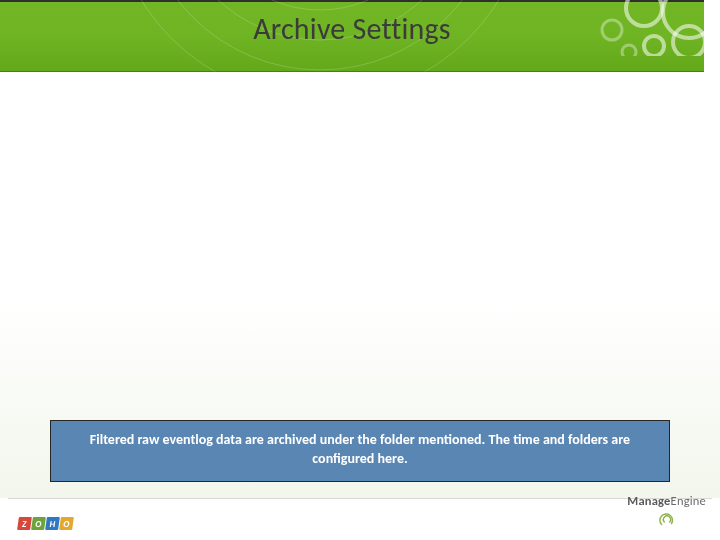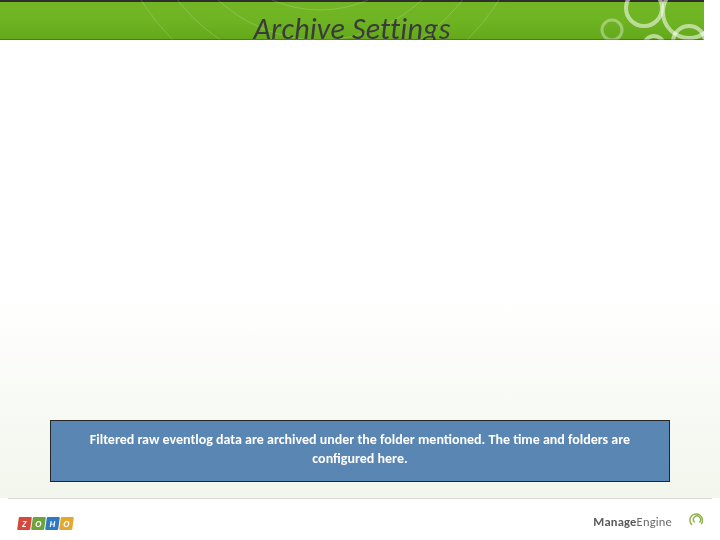--- a/index.html
+++ b/index.html
@@ -7,24 +7,23 @@
   .slide {
     width: 720px; height: 540px;
     background: #ffffff;
     position: relative;
     overflow: hidden;
   }
   
   .header {
     position: absolute;
     top: 0; left: 0; right: 16px;
-    height: 40px;
+    height: 72px;
     background: linear-gradient(to bottom, #72b626 0%, #6fb423 50%, #63a81a 100%);
     overflow: hidden;
-    font-style: italic;
   }
   .header-edge-top {
     position: absolute; top: 0; left: 0; right: 0; height: 2px;
     background: #2f2f2f;
   }
   .header-edge-bottom {
     position: absolute; bottom: 0; left: 0; right: 0; height: 1px;
     background: rgba(0,0,0,0.25);
   }
   
@@ -100,21 +99,21 @@
     border-radius: 1px;
   }
   .z1 { background: #d6483c; }
   .z2 { background: #6ea23a; }
   .z3 { background: #2f79c4; }
   .z4 { background: #e2a92e; }
 
   
   .me-logo {
     position: absolute; right: 14px; bottom: 10px;
-    display: flex; align-items: center; gap: 16px;
+    display: flex; align-items: center; gap: 4px; flex-direction: column;
   }
   .me-text {
     font-size: 12.5px; color: #6a6a6a; letter-spacing: 0.2px;
   }
   .me-text .bold { font-weight: 700; color: #5a5a5a; }
   .me-swirl { width: 18px; height: 18px; }
 </style>
 </head>
 <body>
 

